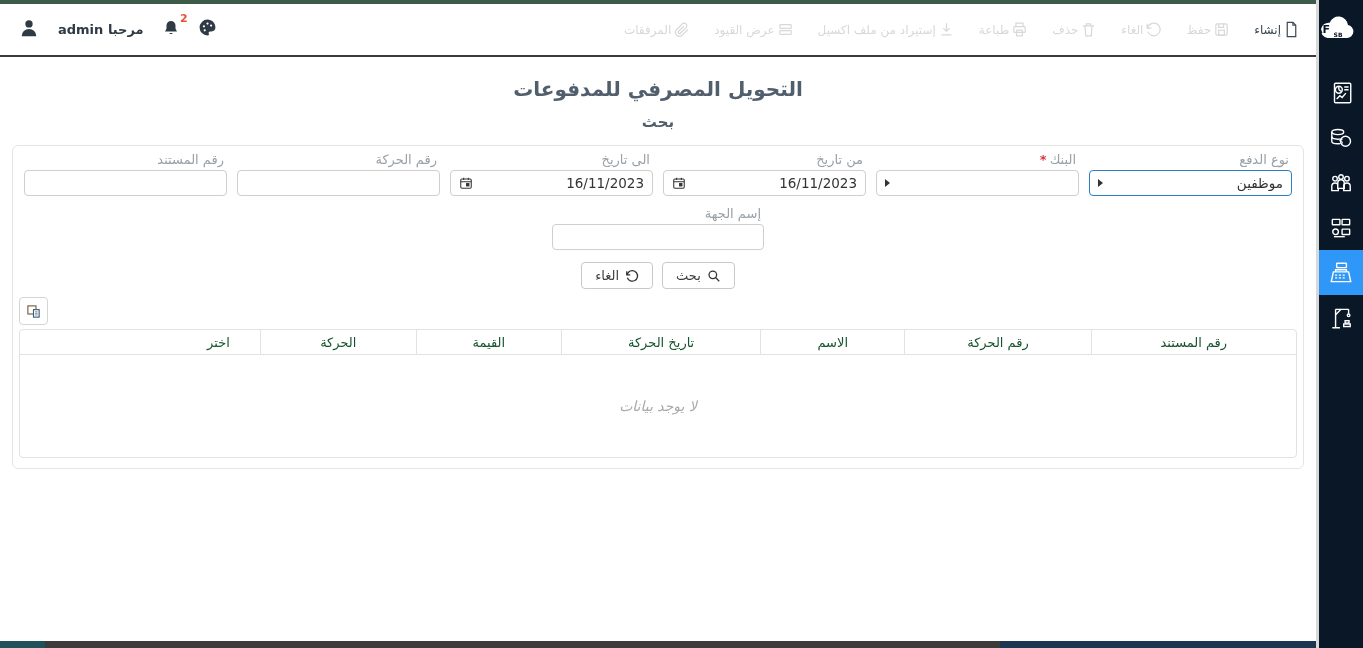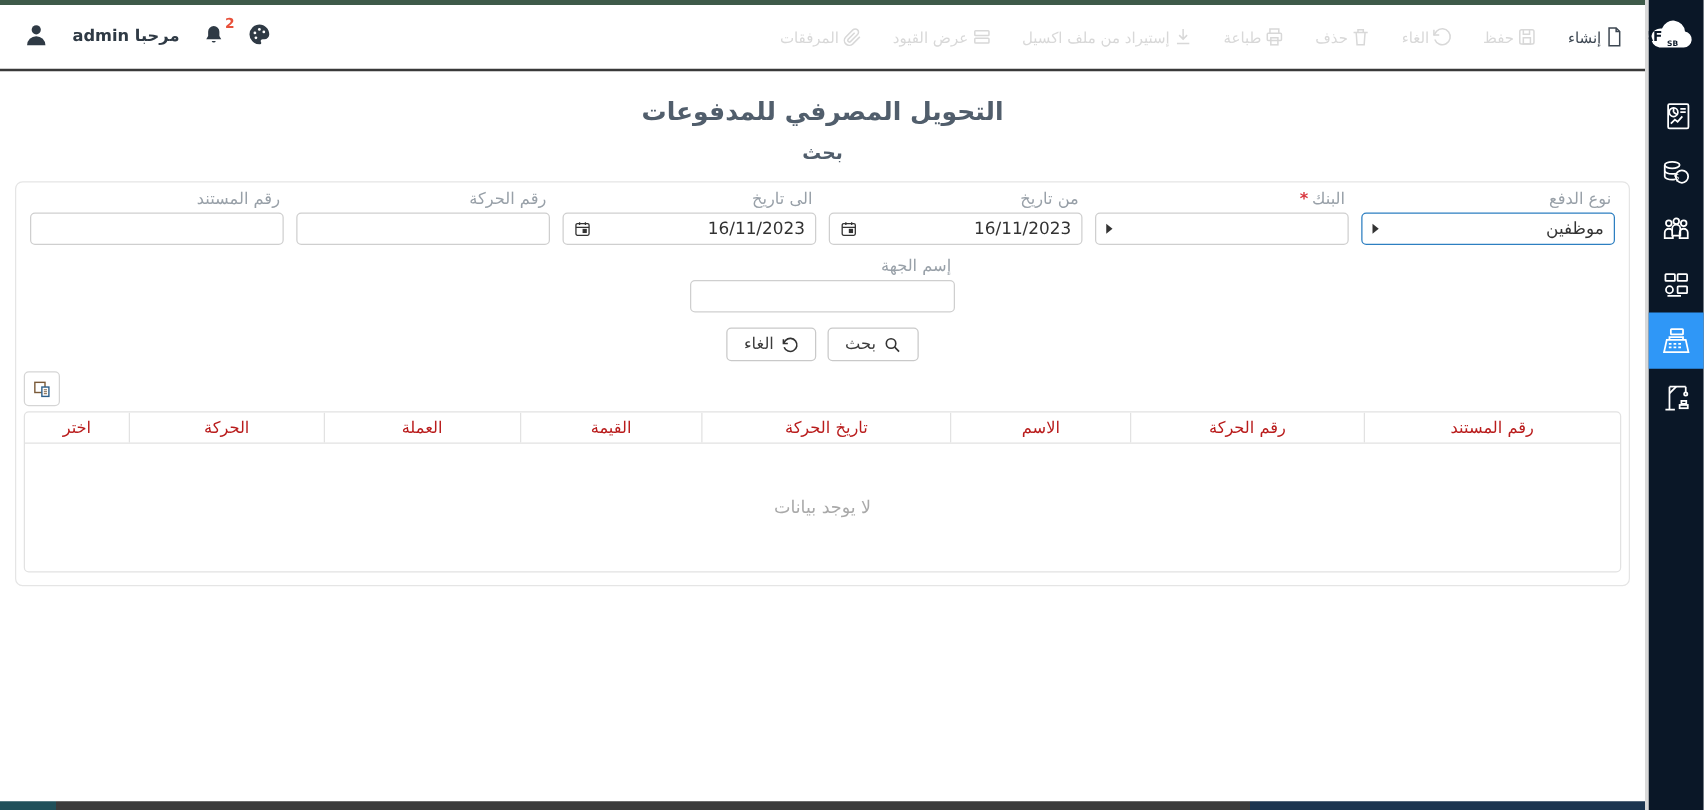--- a/index.html
+++ b/index.html
@@ -59,26 +59,26 @@
          border: 1px solid #c9c9c9; border-radius: 4px; background: #fff; color: #3c3c3c;
          font-size: 13px; font-family: inherit; cursor: pointer; }
 
   .copy-row { display: flex; justify-content: flex-end; margin-top: 8px; }
   .icon-btn { width: 29px; height: 28px; border: 1px solid #d5d5d5; border-radius: 4px;
               background: #fff; display: flex; align-items: center; justify-content: center; cursor: pointer; }
 
   
   .table { border: 1px solid #e2e2e2; border-radius: 4px; margin-top: 4px; overflow: hidden; }
   .thead { display: flex; height: 25px; border-bottom: 1px solid #e2e2e2; }
-  .th { display: flex; align-items: center; justify-content: center; font-size: 13px; color: #b91c1c; }
+  .th { display: flex; align-items: center; justify-content: center; font-size: 13px; color: #14532d; }
   .th:not(:last-child) { border-left: 1px solid #e2e2e2; }
   .c0 { width: 16.1%; } .c1 { width: 14.6%; } .c2 { width: 11.3%; } .c3 { width: 15.6%; }
   .c4 { width: 11.4%; } .c5 { width: 12.3%; } .c6 { width: 12.2%; } .c7 { width: 6.5%; }
   .tbody-empty { height: 102px; display: flex; align-items: center; justify-content: center;
-                 color: #a9a9a9; font-size: 14px; }
+                 color: #a9a9a9; font-size: 14px; font-style: italic; }
 
   
   .bottom-strip { position: absolute; bottom: 0; left: 0; width: 100%; height: 7px;
     background: linear-gradient(to right, #20505a 0px, #20505a 45px, #3b3b3b 45px, #3b3b3b 1000px, #1c3550 1000px, #1c3550 100%); }
 </style>
 </head>
 <body>
 
 <div class="app">
 
@@ -331,21 +331,20 @@
         </button>
       </div>
 
       <div class="table">
         <div class="thead">
           <div class="th c0">رقم المستند</div>
           <div class="th c1">رقم الحركة</div>
           <div class="th c2">الاسم</div>
           <div class="th c3">تاريخ الحركة</div>
           <div class="th c4">القيمة</div>
-          <div class="th c5">العملة</div>
           <div class="th c6">الحركة</div>
           <div class="th c7">اختر</div>
         </div>
         <div class="tbody-empty">لا يوجد بيانات</div>
       </div>
     </div>
 
     <div class="bottom-strip"></div>
   </div>
 </div>

